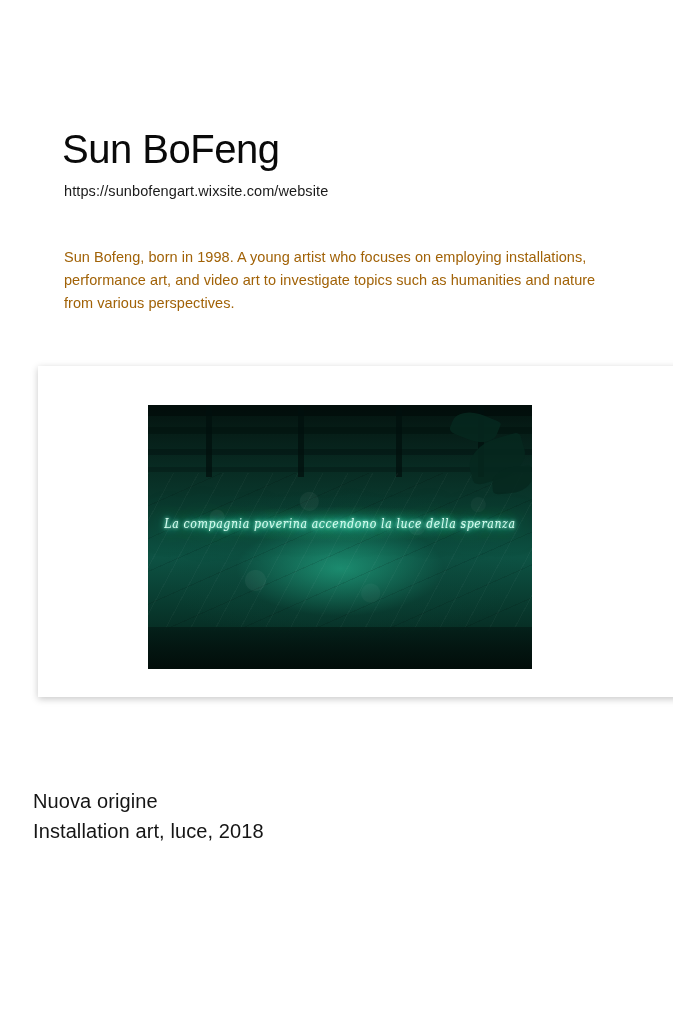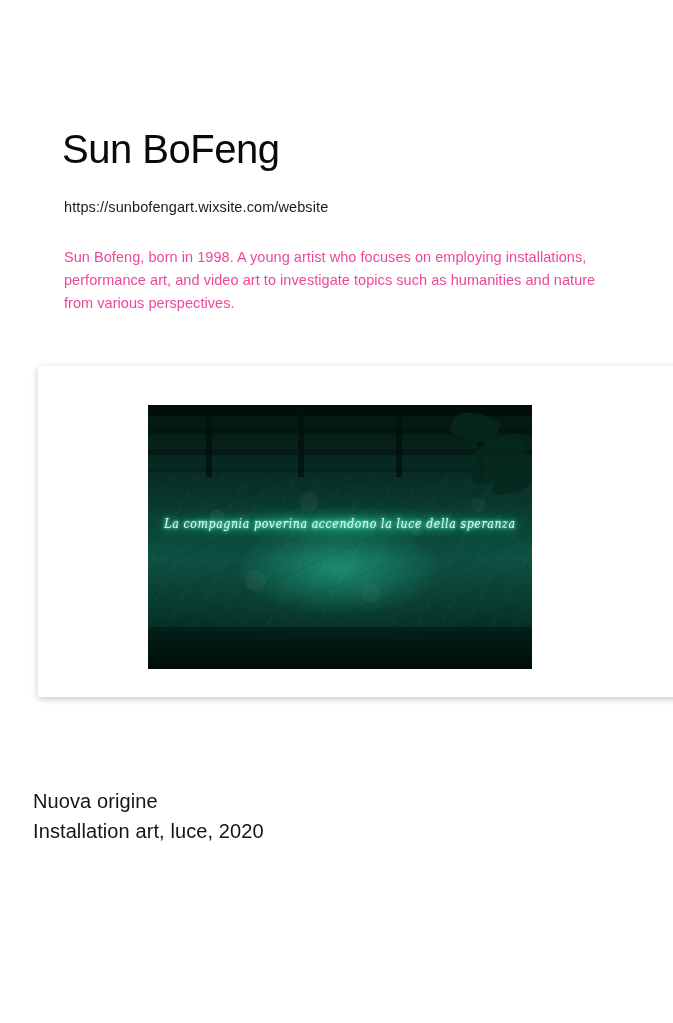--- a/index.html
+++ b/index.html
@@ -34,31 +34,30 @@
   }
 
   .artist-link {
     position: absolute;
     left: 64px;
     top: 183px;
     font-size: 14.5px;
     color: #1a1a1a;
     text-decoration: none;
     letter-spacing: 0.1px;
-    margin-top: 16px;
   }
 
   .artist-bio {
     position: absolute;
     left: 64px;
     top: 231px;
     width: 548px;
     font-size: 14.5px;
     line-height: 1.62;
-    color: #ec4899;
+    color: #a16207;
     letter-spacing: 0.05px;
   }
 
   
   .art-frame {
     position: absolute;
     left: 38px;
     top: 366px;
     width: 656px;
     height: 331px;
@@ -205,16 +204,16 @@
       <div class="leaf l3"></div>
       <div class="floor"></div>
 
       <div class="neon-glow"></div>
       <div class="neon">La compagnia poverina accendono la luce della speranza</div>
     </div>
   </div>
 
   <div class="caption">
     <div>Nuova origine</div>
-    <div>Installation art, luce, 2020</div>
+    <div>Installation art, luce, 2018</div>
   </div>
 
 </div>
 
 </body></html>

